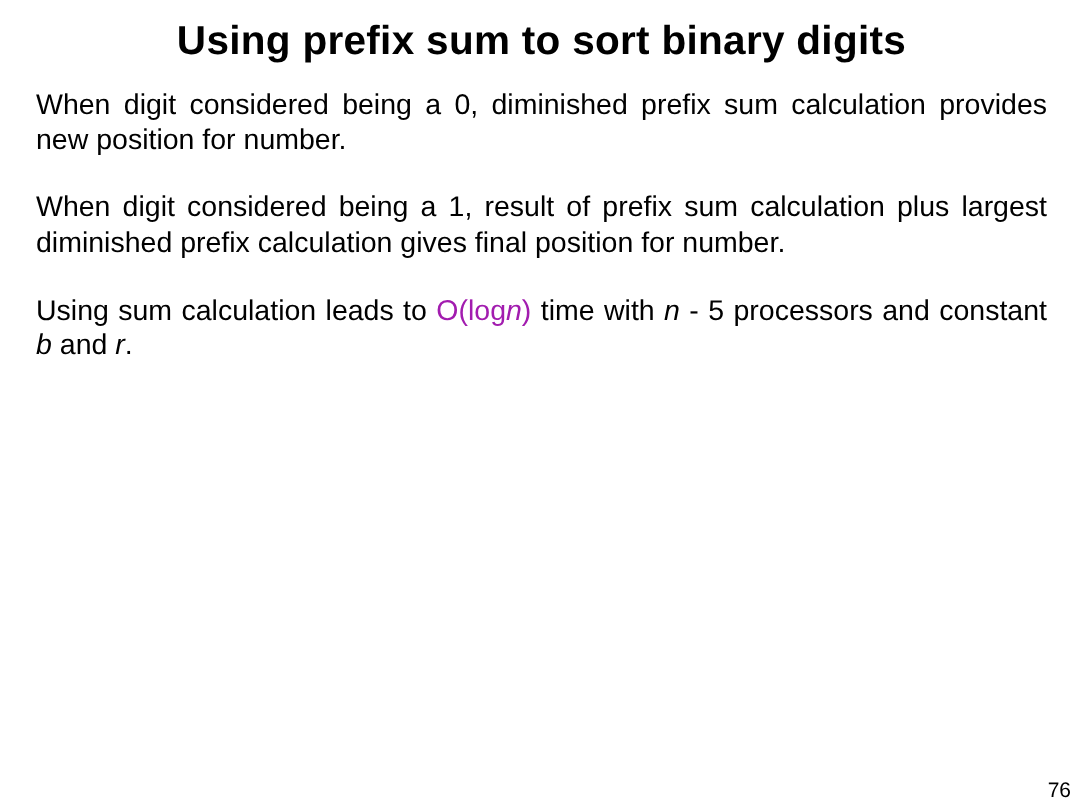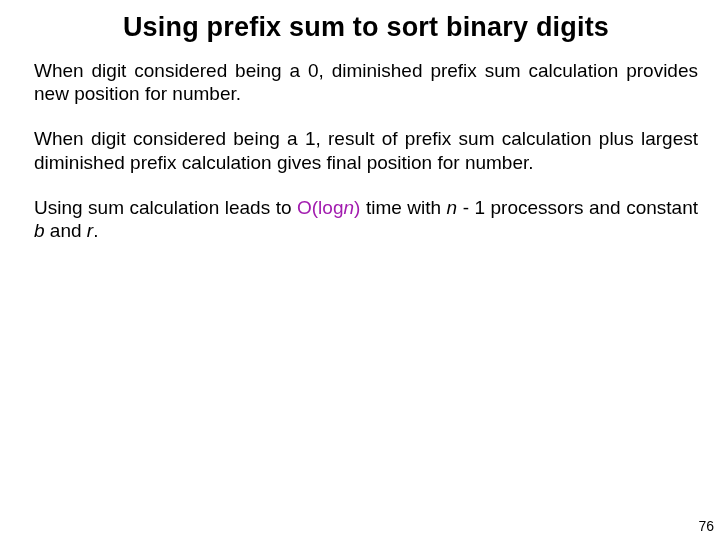--- a/index.html
+++ b/index.html
@@ -1,34 +1,34 @@
 <!DOCTYPE html>
 <html><head>
 <meta charset="utf-8">
 <style>
   * { margin: 0; padding: 0; box-sizing: border-box; }
   html, body { width: 720px; height: 540px; background: #fff; font-family: Arial, Helvetica, sans-serif; color: #000; }
-  .slide { width: 720px; height: 540px; position: relative; padding: 12px 22px 0 34px; }
+  .slide { width: 720px; height: 540px; position: relative; padding: 12px 22px 0 24px; }
   .title { font-size: 27px; font-weight: bold; text-align: center; margin-bottom: 16px; letter-spacing: 0.2px; }
   .para { font-size: 19px; line-height: 1.22; margin-bottom: 22px; text-align: justify; }
   .para.last { margin-bottom: 0; }
   .italic { font-style: italic; }
   .red { color: #a21caf; }
   .pagenum { position: absolute; right: 6px; bottom: 6px; font-size: 14px; }
 </style>
 </head>
 <body>
 
 <div class="slide">
   <div class="title">Using prefix sum to sort binary digits</div>
 
 
 
   <div class="para">When digit considered being a 0, diminished prefix sum calculation provides new position for number.</div>
 
   <div class="para">When digit considered being a 1, result of prefix sum calculation plus largest diminished prefix calculation gives final position for number.</div>
 
   <div class="para last">
-    <span>Using sum calculation leads to </span><span class="red">O(log</span><span class="red italic">n</span><span class="red">)</span><span> time with </span><span class="italic">n</span><span> - 1 processors and constant </span><span class="italic">b</span><span> and </span><span class="italic">r</span><span>.</span>
+    <span>Using sum calculation leads to </span><span class="red">O(log</span><span class="red italic">n</span><span class="red">)</span><span> time with </span><span class="italic">n</span><span> - 5 processors and constant </span><span class="italic">b</span><span> and </span><span class="italic">r</span><span>.</span>
   </div>
 
   <div class="pagenum">76</div>
 </div>
 
 </body></html>

